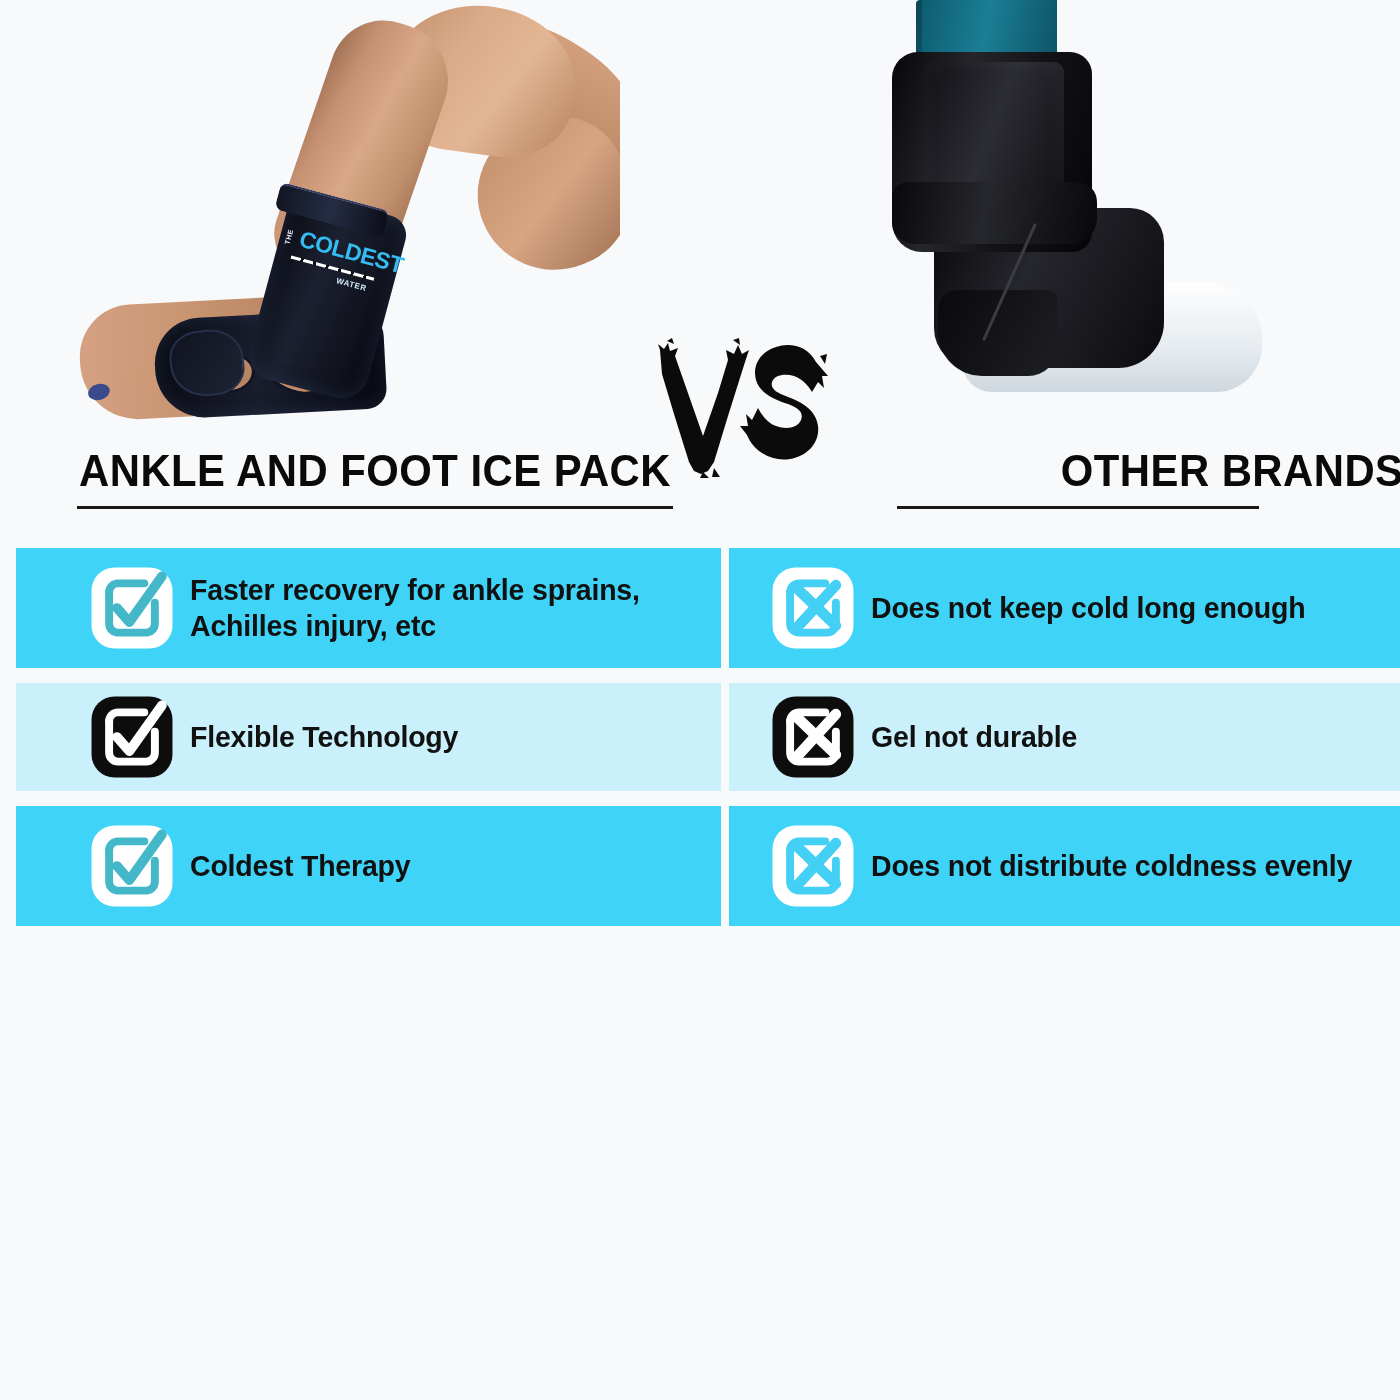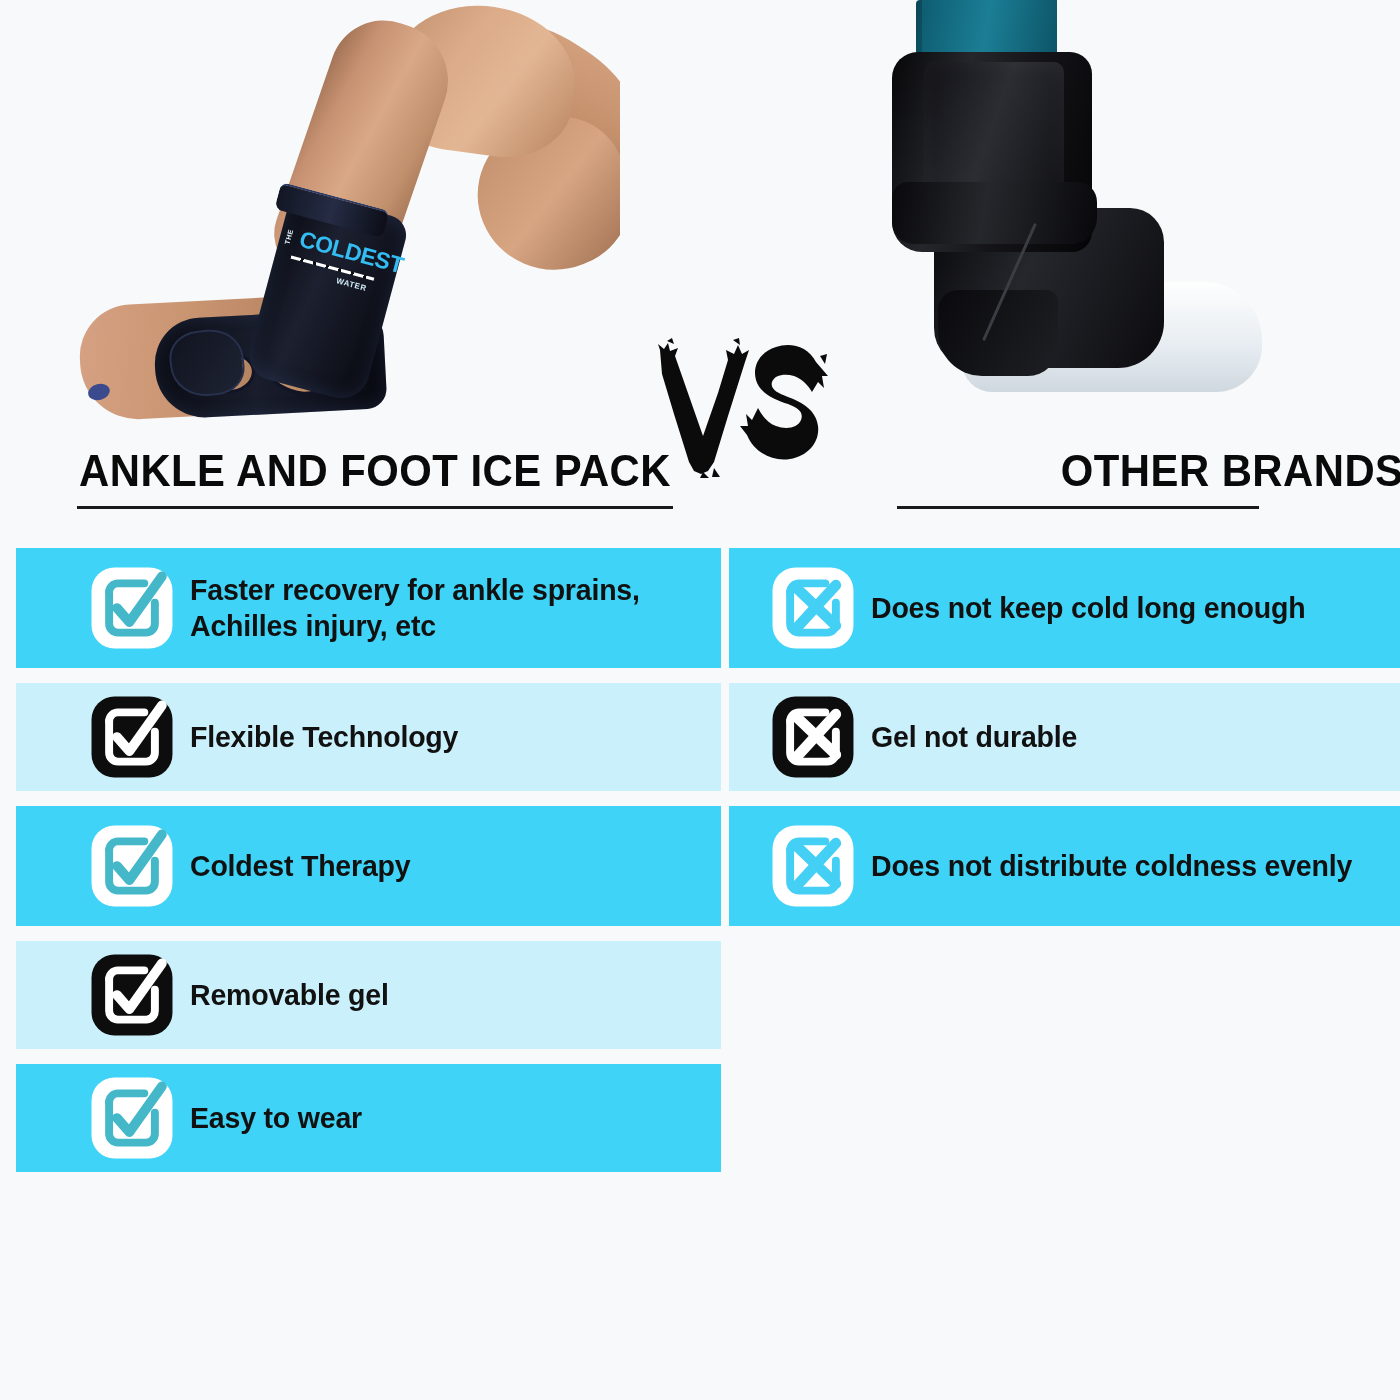--- a/index.html
+++ b/index.html
@@ -357,42 +357,20 @@
     <path d="M24 32 a10 10 0 0 1 10 -10 h30" class="ic-fg" fill="none" stroke-width="9" stroke-linecap="round" stroke="#44CFF5"></path>
     <path d="M24 32 v36 a10 10 0 0 0 10 10 h32 a10 10 0 0 0 10 -10 v-24" class="ic-fg" fill="none" stroke-width="9" stroke-linecap="round" stroke="#44CFF5"></path>
     <path d="M32 72 L76 24" class="ic-fg" fill="none" stroke-width="12" stroke-linecap="round" stroke="#44CFF5"></path>
     <path d="M32 28 L76 70" class="ic-fg" fill="none" stroke-width="12" stroke-linecap="round" stroke="#44CFF5"></path>
   </svg>
           </span>
           <span class="label">Does not distribute coldness evenly</span>
         </div>
       </div>
       <div class="row">
-        <div class="cell left bg-pale">
-          <span class="icon">
-            <svg viewBox="0 0 100 100" style="--bg: #0D0D0D;">
-    <rect x="4" y="4" width="92" height="92" rx="26" ry="26" class="ic-bg" fill="#0D0D0D"></rect>
-    <path d="M24 32 a10 10 0 0 1 10 -10 h30" class="ic-fg" fill="none" stroke-width="9" stroke-linecap="round" stroke="#FFFFFF"></path>
-    <path d="M24 32 v36 a10 10 0 0 0 10 10 h32 a10 10 0 0 0 10 -10 v-24" class="ic-fg" fill="none" stroke-width="9" stroke-linecap="round" stroke="#FFFFFF"></path>
-    <path d="M33 50 L47 66 L84 14" class="ic-fg" fill="none" stroke-width="11" stroke-linecap="round" stroke-linejoin="round" stroke="#FFFFFF"></path>
-  </svg>
-          </span>
-          <span class="label">Removable gel</span>
-        </div>
         <div class="cell gap"></div>
       </div>
       <div class="row">
-        <div class="cell left bg-bright">
-          <span class="icon">
-            <svg viewBox="0 0 100 100" style="--bg: #FFFFFF;">
-    <rect x="4" y="4" width="92" height="92" rx="26" ry="26" class="ic-bg" fill="#FFFFFF"></rect>
-    <path d="M24 32 a10 10 0 0 1 10 -10 h30" class="ic-fg" fill="none" stroke-width="9" stroke-linecap="round" stroke="#44B8C9"></path>
-    <path d="M24 32 v36 a10 10 0 0 0 10 10 h32 a10 10 0 0 0 10 -10 v-24" class="ic-fg" fill="none" stroke-width="9" stroke-linecap="round" stroke="#44B8C9"></path>
-    <path d="M33 50 L47 66 L84 14" class="ic-fg" fill="none" stroke-width="11" stroke-linecap="round" stroke-linejoin="round" stroke="#44B8C9"></path>
-  </svg>
-          </span>
-          <span class="label">Easy to wear</span>
-        </div>
         <div class="cell gap"></div>
       </div>
     </div>
 
 </div>
 
 </body></html>

